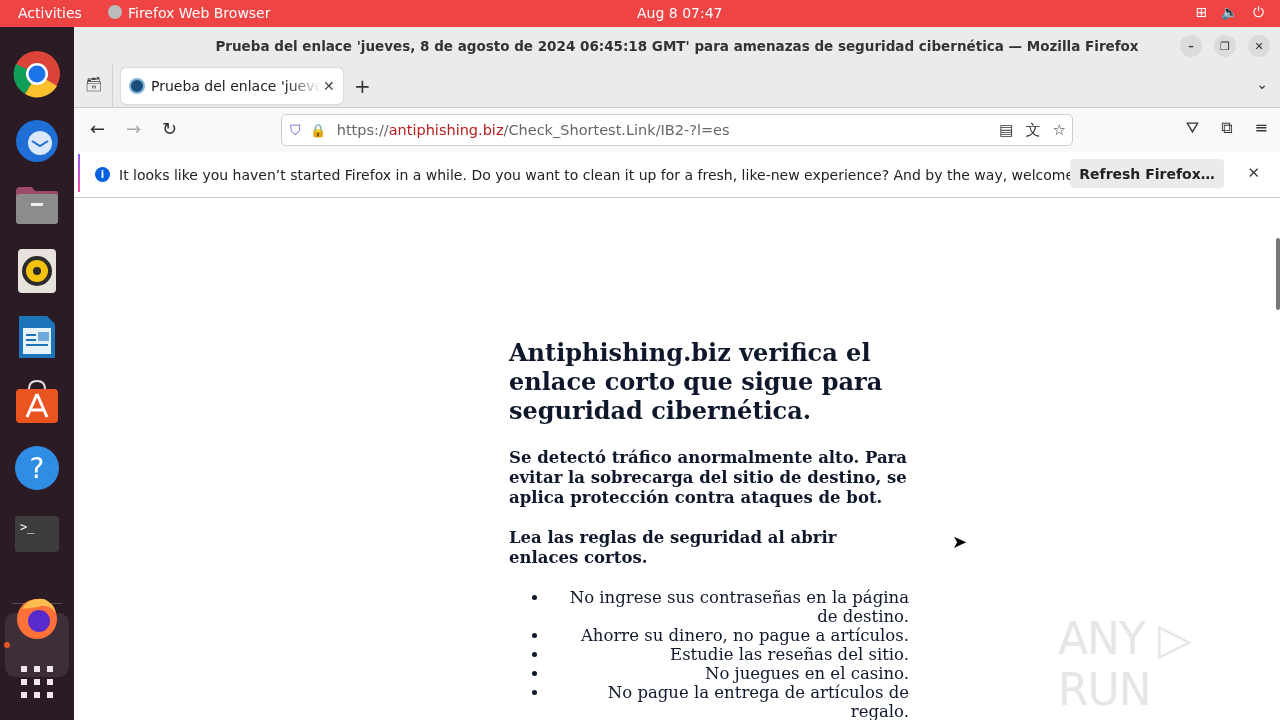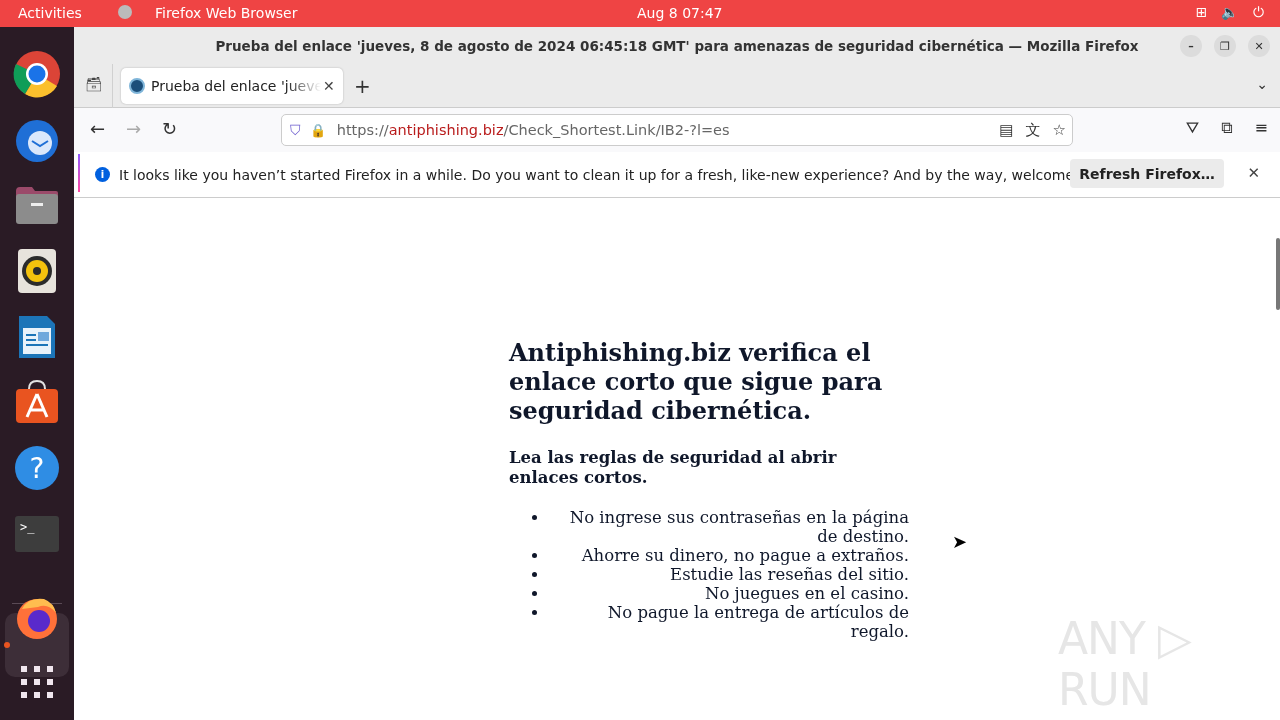--- a/index.html
+++ b/index.html
@@ -1,19 +1,19 @@
 <!DOCTYPE html>
 <html><head>
 <meta charset="utf-8">
 <style>
   * { box-sizing: border-box; margin: 0; padding: 0; }
   html, body { width: 1280px; height: 720px; overflow: hidden; background: #000; font-family: "DejaVu Sans", sans-serif; }
   #topbar { position: absolute; left: 0; top: 0; width: 1280px; height: 27px; background: #ef4444; color: #fff; font-size: 14px; }
   #topbar .activities { position: absolute; left: 18px; top: 5px; }
-  #topbar .app { position: absolute; left: 118px; top: 5px; display: flex; gap: 23px; }
+  #topbar .app { position: absolute; left: 108px; top: 5px; display: flex; gap: 6px; }
   #topbar .app .ff-small { width: 14px; height: 14px; border-radius: 50%; background: #bbb; }
   #topbar .clock { position: absolute; left: 637px; top: 5px; }
   #topbar .sys { position: absolute; right: 16px; top: 4px; display: flex; gap: 14px; font-size: 14px; }
 
   #dock { position: absolute; left: 0; top: 27px; width: 74px; height: 693px; background: #2a1b25; }
   .dock-item { position: absolute; left: 12px; width: 50px; height: 50px; display: flex; align-items: center; justify-content: center; }
   .dock-sep { position: absolute; left: 12px; top: 576px; width: 50px; height: 1px; background: #5a4a55; }
   .dock-active { position: absolute; left: 5px; top: 586px; width: 64px; height: 64px; border-radius: 10px; background: #3d2e38; }
   .dock-dot { position: absolute; left: 4px; top: 615px; width: 6px; height: 6px; border-radius: 50%; background: #e95420; }
 
@@ -211,24 +211,25 @@
     <div class="accent"></div>
     <span class="info">i</span>
     <span>It looks like you haven’t started Firefox in a while. Do you want to clean it up for a fresh, like-new experience? And by the way, welcome back!</span>
     <span class="refresh">Refresh Firefox…</span>
     <span class="nclose">✕</span>
   </div>
 
   <div class="content">
     <div class="article">
       <h1>Antiphishing.biz verifica el enlace corto que sigue para seguridad cibernética.</h1>
+      <p>Se detectó tráfico anormalmente alto. Para evitar la sobrecarga del sitio de destino, se aplica protección contra ataques de bot.</p>
       <p>Lea las reglas de seguridad al abrir enlaces cortos.</p>
       <ul>
         <li>No ingrese sus contraseñas en la página de destino.</li>
-        <li>Ahorre su dinero, no pague a extraños.</li>
+        <li>Ahorre su dinero, no pague a artículos.</li>
         <li>Estudie las reseñas del sitio.</li>
         <li>No juegues en el casino.</li>
         <li>No pague la entrega de artículos de regalo.</li>
 
       </ul>
     </div>
     <div class="scroll-thumb"></div>
     <div class="watermark">ANY ▷ RUN</div>
     <div class="cursor">➤</div>
   </div>

